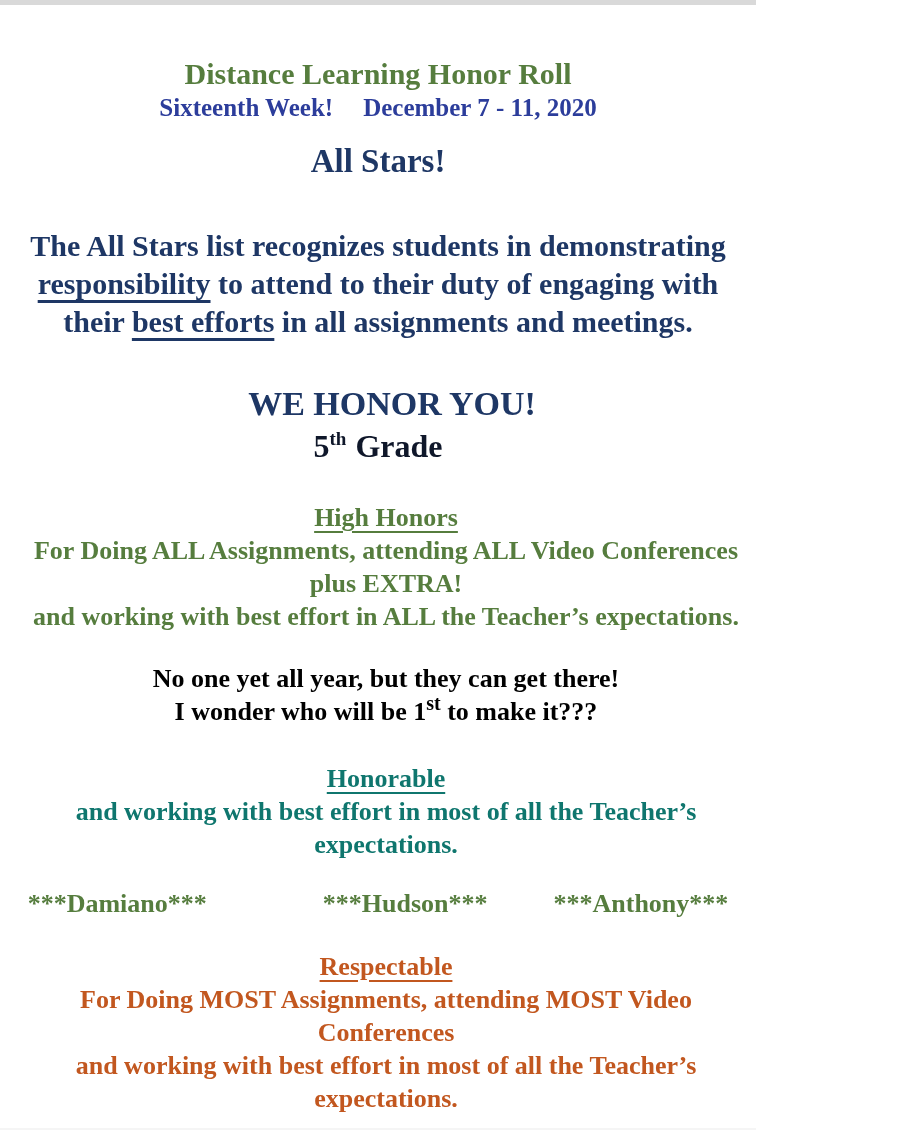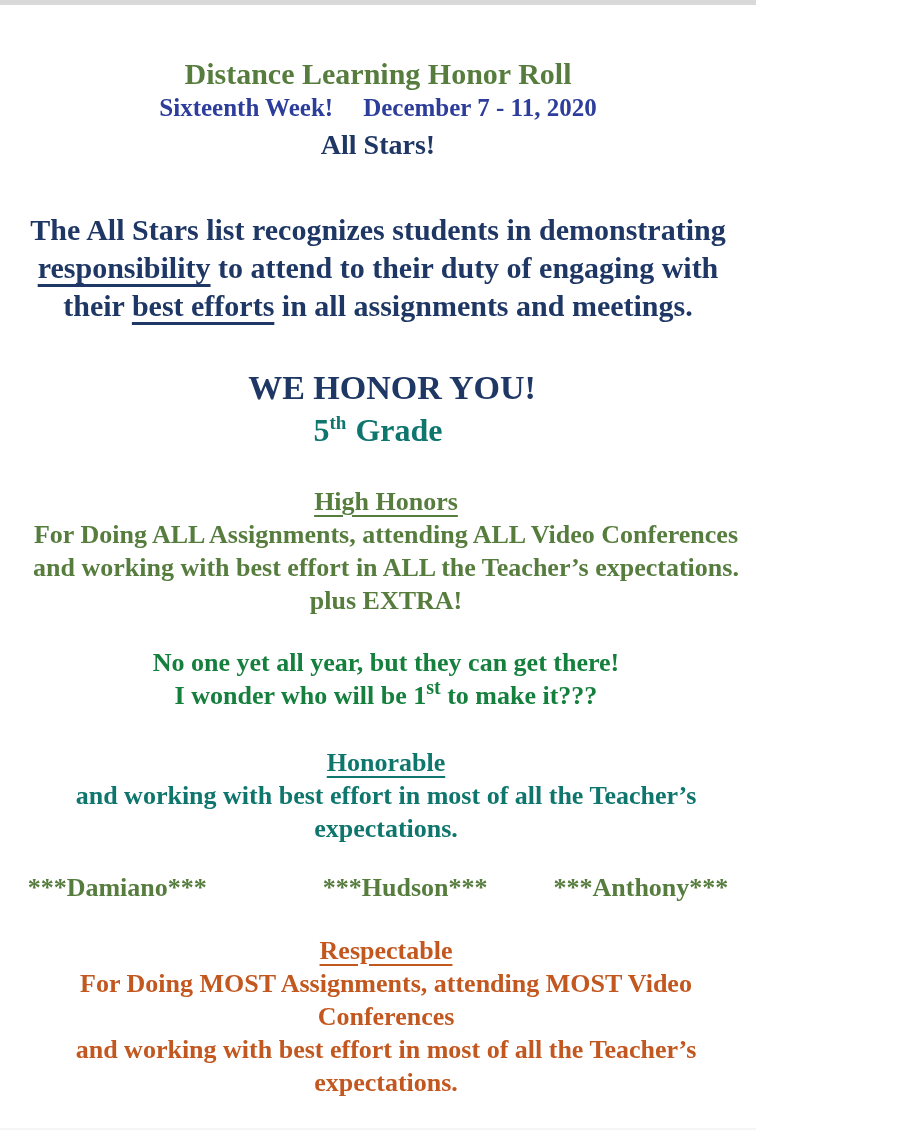--- a/index.html
+++ b/index.html
@@ -24,30 +24,30 @@
   .bottom-edge {
     position: absolute;
     bottom: 0; left: 0;
     width: 100%; height: 2px;
     background: #f5f5f5;
   }
 
   .green  { color: #567d3e; }
   .royal  { color: #2c3d9b; }
   .navy   { color: #1e3765; }
-  .steel  { color: #15803d; }
+  .steel  { color: #000000; }
   .orange { color: #0f766e; }
   .rust   { color: #c2571f; }
-  .grade-orange { color: #0f766e; }
+  .grade-orange { color: #0f172a; }
   .pink   { color: #fb4999; }
 
   .doc-title { font-size: 30px; line-height: 34px; }
   .week-line { font-size: 25px; line-height: 30px; margin-top: 2px; }
   .week-gap  { display: inline-block; width: 30px; }
-  .all-stars { font-size: 28px; line-height: 40px; margin-top: 2px; }
+  .all-stars { font-size: 33px; line-height: 40px; margin-top: 18px; }
 
   .intro { font-size: 30px; line-height: 38px; margin-top: 46px; }
   .u-word {
     text-decoration: underline;
     text-decoration-thickness: 3px;
     text-underline-offset: 6px;
   }
 
   .we-honor { font-size: 34px; line-height: 42px; margin-top: 42px; padding-left: 28px; }
   .grade    { font-size: 32px; line-height: 42px; }
@@ -101,22 +101,22 @@
     <div class="line"><span>their </span><span class="u-word">best efforts</span><span> in all assignments and meetings.</span></div>
   </div>
 
   <div class="we-honor navy">WE HONOR YOU!</div>
 
   <div class="grade grade-orange"><span>5</span><sup>th</sup><span class="grade-word">Grade</span></div>
 
   <div class="section green mt-high">
     <div><span class="sec-heading">High Honors</span></div>
     <p class="line">For Doing ALL Assignments, attending ALL Video Conferences</p>
+    <p class="line">plus EXTRA!</p>
     <p class="line">and working with best effort in ALL the Teacher’s expectations.</p>
-    <p class="line">plus EXTRA!</p>
   </div>
 
   <div class="section steel note mt-note">
     <p class="line">No one yet all year, but they can get there!</p>
     <p class="line"><span>I wonder who will be 1</span><sup>st</sup><span> to make it???</span></p>
   </div>
 
   <div class="section orange mt-hon">
     <div><span class="sec-heading">Honorable</span></div>
     <p class="line">and working with best effort in most of all the Teacher’s expectations.</p>

